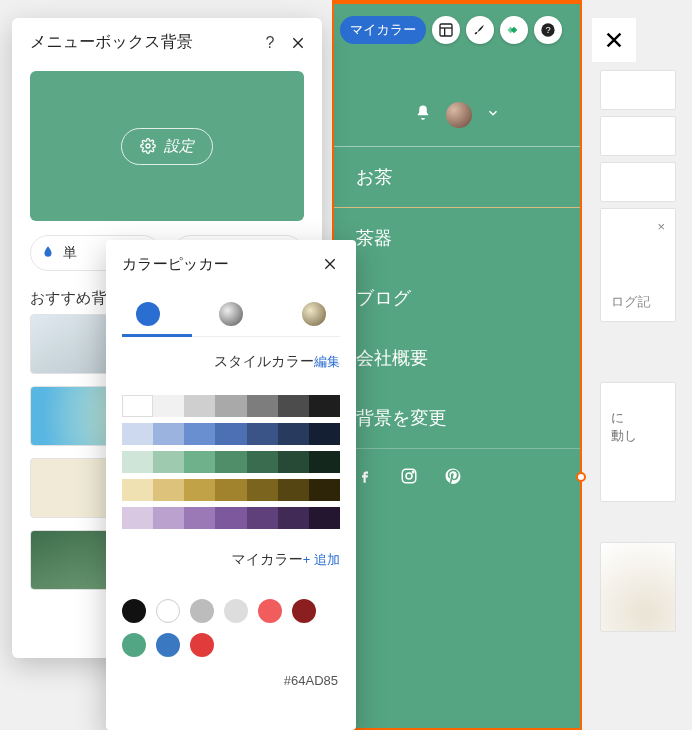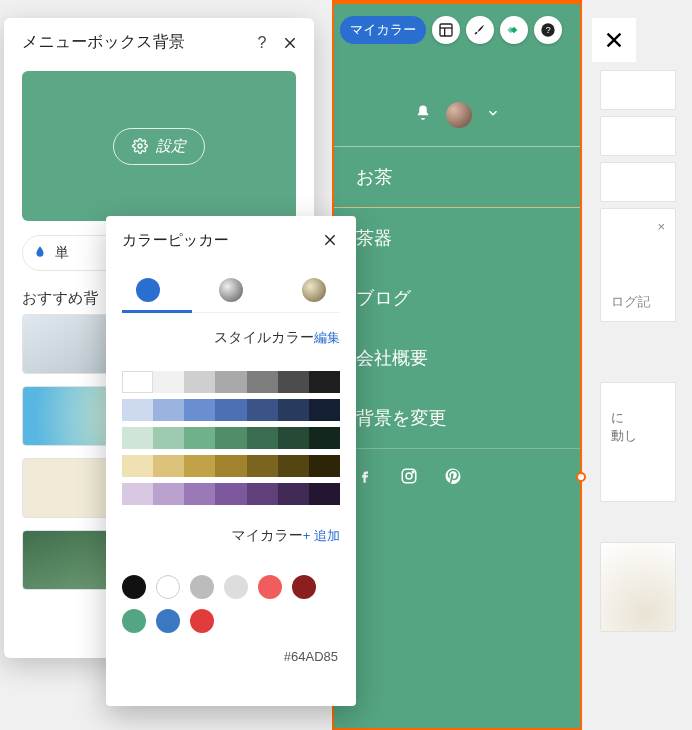--- a/index.html
+++ b/index.html
@@ -133,21 +133,21 @@
   .ghost-card {
     background: #fff;
     border: 1px solid #e2e2e2;
     border-radius: 2px;
     margin: 6px auto;
   }
 
   
   .bg-panel {
     position: absolute;
-    left: 4px;
+    left: 12px;
     top: 18px;
     width: 310px;
     height: 640px;
     background: #fff;
     box-shadow: 0 8px 28px rgba(0,0,0,0.2);
     border-radius: 6px;
     overflow: hidden;
   }
   .bg-panel-header {
     display: flex;
@@ -215,21 +215,21 @@
     height: 60px;
     border-radius: 4px;
     border: 1px solid #e2e2e2;
     cursor: pointer;
   }
 
   
   .cp-panel {
     position: absolute;
     left: 106px;
-    top: 216px;
+    top: 240px;
     width: 250px;
     height: 490px;
     background: #fff;
     box-shadow: 0 10px 30px rgba(0,0,0,0.25);
     border-radius: 4px;
     padding: 0 16px 12px;
   }
   .cp-header {
     display: flex;
     align-items: center;

